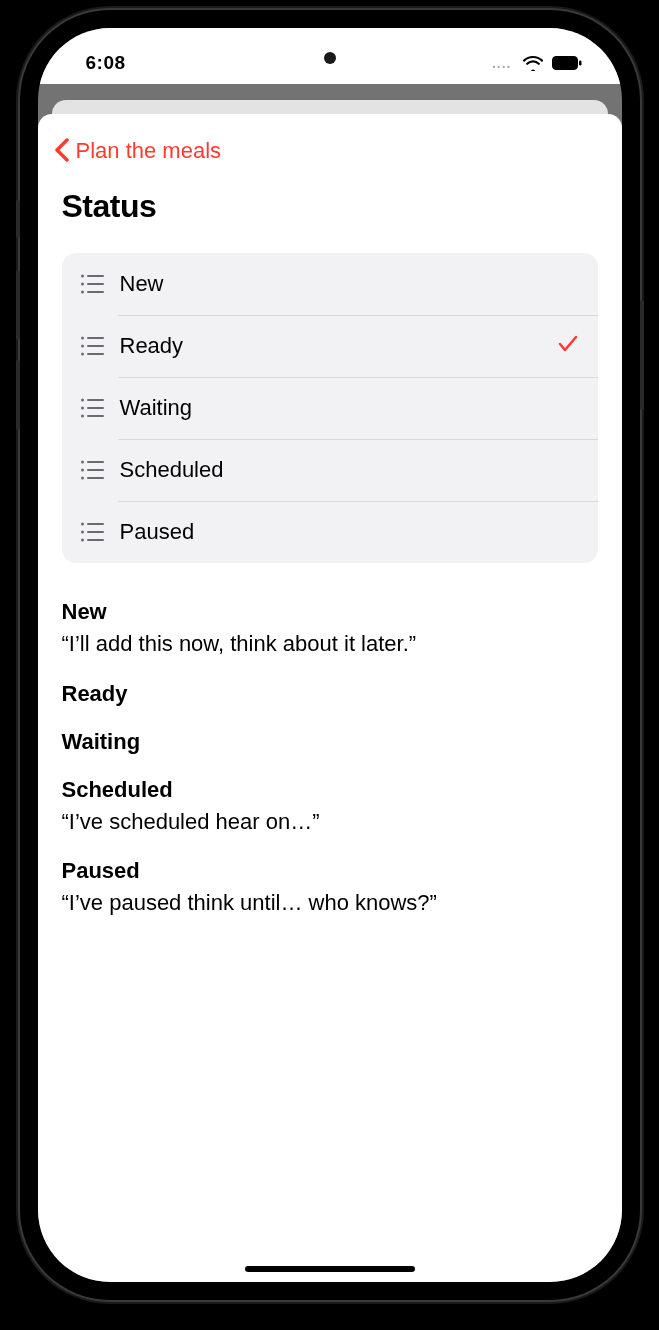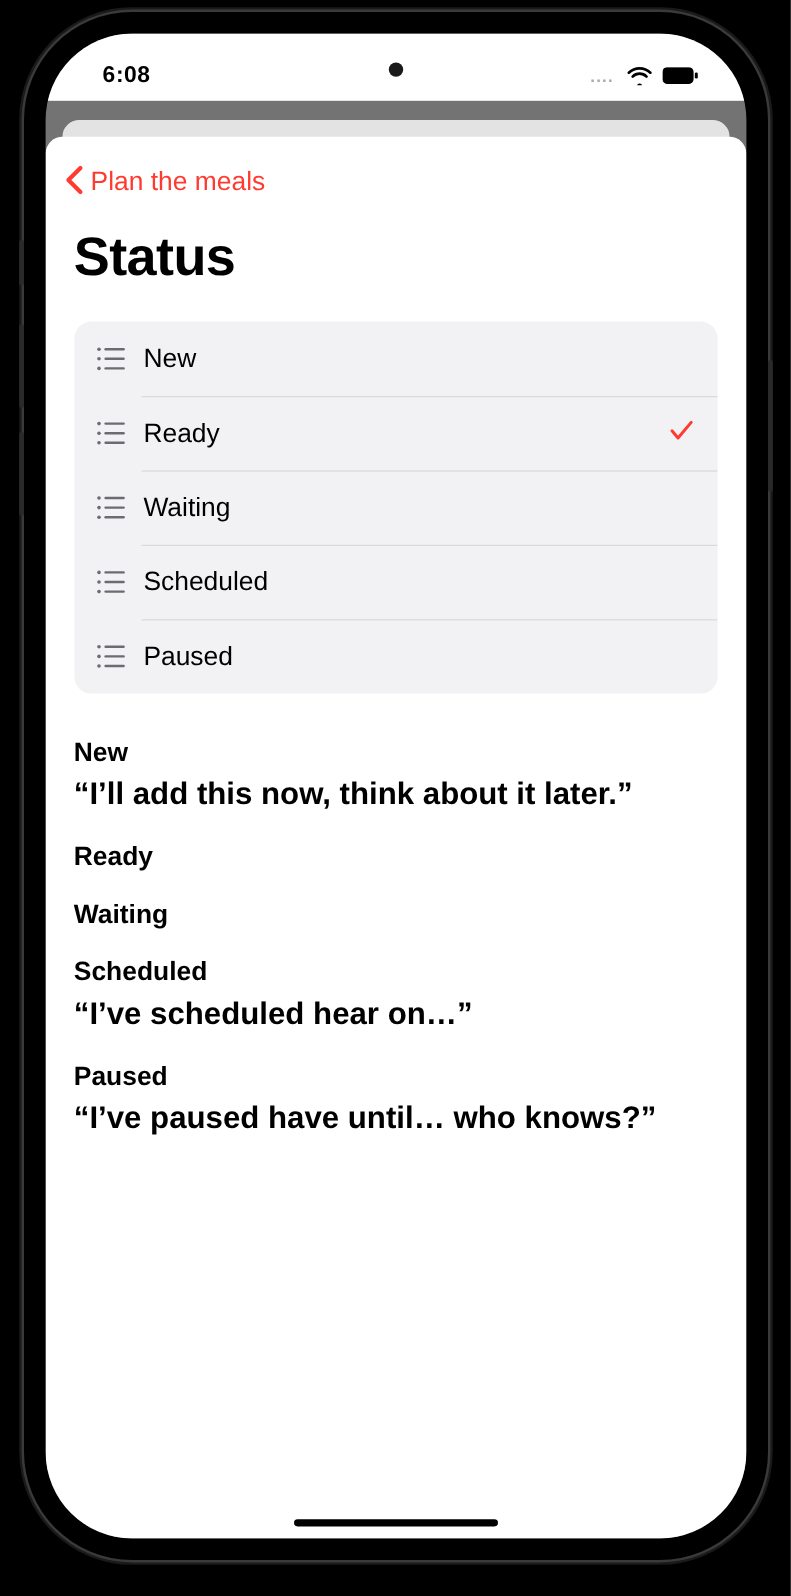--- a/index.html
+++ b/index.html
@@ -106,21 +106,21 @@
       padding: 0 16px;
       color: #ff3b30;
       font-size: 22px;
       cursor: pointer;
       margin-bottom: 20px;
     }
     .nav-back svg {
       flex: 0 0 auto;
     }
     .page-title {
-      font-size: 45px;
+      font-size: 32px;
       font-weight: 800;
       letter-spacing: -0.5px;
       padding: 0 24px;
       margin-bottom: 28px;
       color: #000;
     }
     .status-list {
       margin: 0 24px 36px 24px;
       background: #f2f2f4;
       border-radius: 14px;
@@ -165,24 +165,23 @@
     .desc-block {
       margin-bottom: 22px;
     }
     .desc-title {
       font-weight: 700;
       font-size: 22px;
       color: #000;
       margin-bottom: 4px;
     }
     .desc-body {
-      font-size: 26px;
+      font-size: 22px;
       line-height: 1.35;
       color: #000;
-      font-weight: bold;
     }
     .home-indicator {
       position: absolute;
       bottom: 10px;
       left: 50%;
       transform: translateX(-50%);
       width: 170px;
       height: 6px;
       background: #000;
       border-radius: 3px;
@@ -338,21 +337,21 @@
         </div>
         <div class="desc-block">
           <div class="desc-title">Waiting</div>
         </div>
         <div class="desc-block">
           <div class="desc-title">Scheduled</div>
           <div class="desc-body">“I’ve scheduled hear on…”</div>
         </div>
         <div class="desc-block">
           <div class="desc-title">Paused</div>
-          <div class="desc-body">“I’ve paused have until… who knows?”</div>
+          <div class="desc-body">“I’ve paused think until… who knows?”</div>
         </div>
       </div>
 
     </div>
 
     <div class="home-indicator"></div>
   </div>
 </div>
 
 </body></html>

